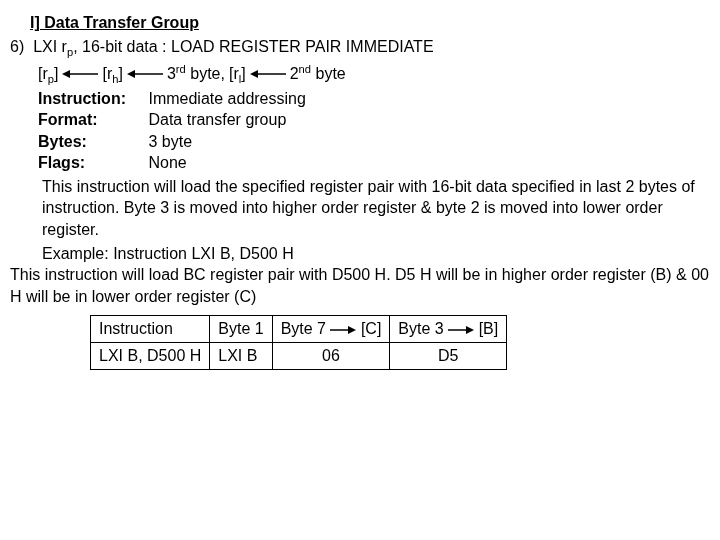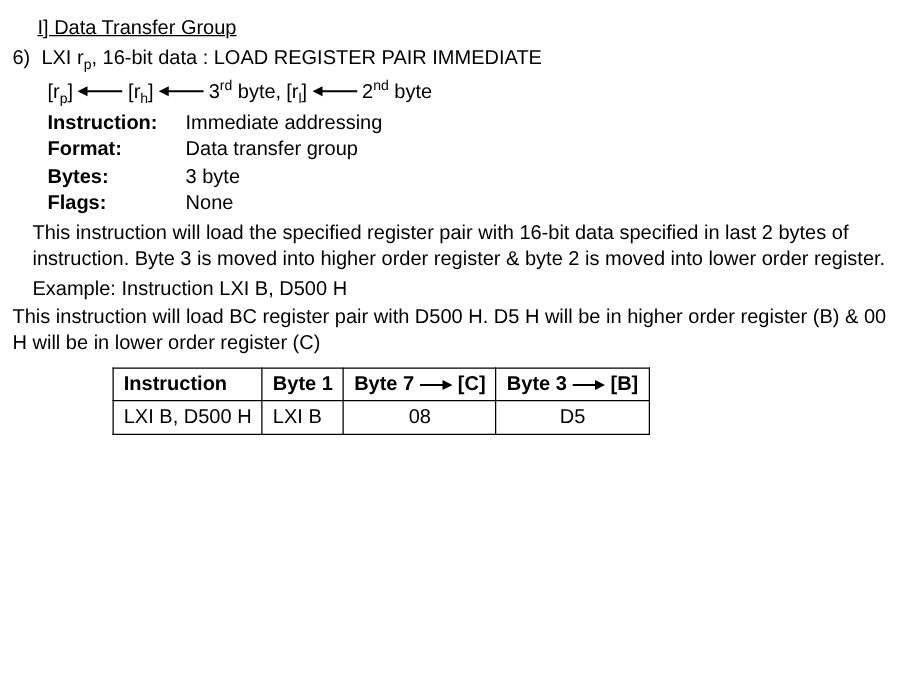--- a/index.html
+++ b/index.html
@@ -6,21 +6,21 @@
     font-family: "Comic Sans MS", "Comic Sans", cursive, sans-serif;
     font-size: 16px;
     margin: 0;
     padding: 12px 10px;
     width: 720px;
     box-sizing: border-box;
     color: #000;
     line-height: 1.35;
   }
   .title {
-    font-weight: normal;
+    font-weight: bold;
     text-decoration: underline;
     margin-left: 20px;
     margin-bottom: 2px;
   }
   .line6 {
     margin-bottom: 2px;
   }
   .indent {
     margin-left: 28px;
   }
@@ -35,38 +35,38 @@
     min-width: 106px;
     display: inline-block;
   }
   sub { font-size: 0.7em; vertical-align: sub; }
   sup { font-size: 0.7em; vertical-align: super; }
   .arrow {
     display: inline-block;
     vertical-align: middle;
   }
   .para {
-    margin-left: 16px;
+    margin-left: 32px;
     margin-top: 2px;
   }
   .example-indent {
   }
   table {
     border-collapse: collapse;
     margin-left: 80px;
     margin-top: 8px;
   }
   th, td {
     border: 1.5px solid #000;
     padding: 2px 8px;
     text-align: left;
     font-family: inherit;
   }
   th {
-    font-weight: bold;
+    font-weight: normal;
   }
   .thcell {
     white-space: nowrap;
   }
   .center { text-align: center; }
 </style>
 </head>
 <body>
 
 <div class="title">I] Data Transfer Group</div>
@@ -144,17 +144,17 @@
       <svg class="arrow" width="26" height="10" viewBox="0 0 26 10">
             <line x1="0" y1="5" x2="22" y2="5" stroke="#000" stroke-width="1.5"></line>
             <polygon points="26,5 18,1 18,9" fill="#000"></polygon>
           </svg>
       <span>[B]</span>
     </th>
   </tr>
   <tr>
     <td>LXI B, D500 H</td>
     <td>LXI B</td>
-    <td class="center">08</td>
+    <td class="center">06</td>
     <td class="center">D5</td>
   </tr>
 </tbody>
   </table>
 
 </body></html>

